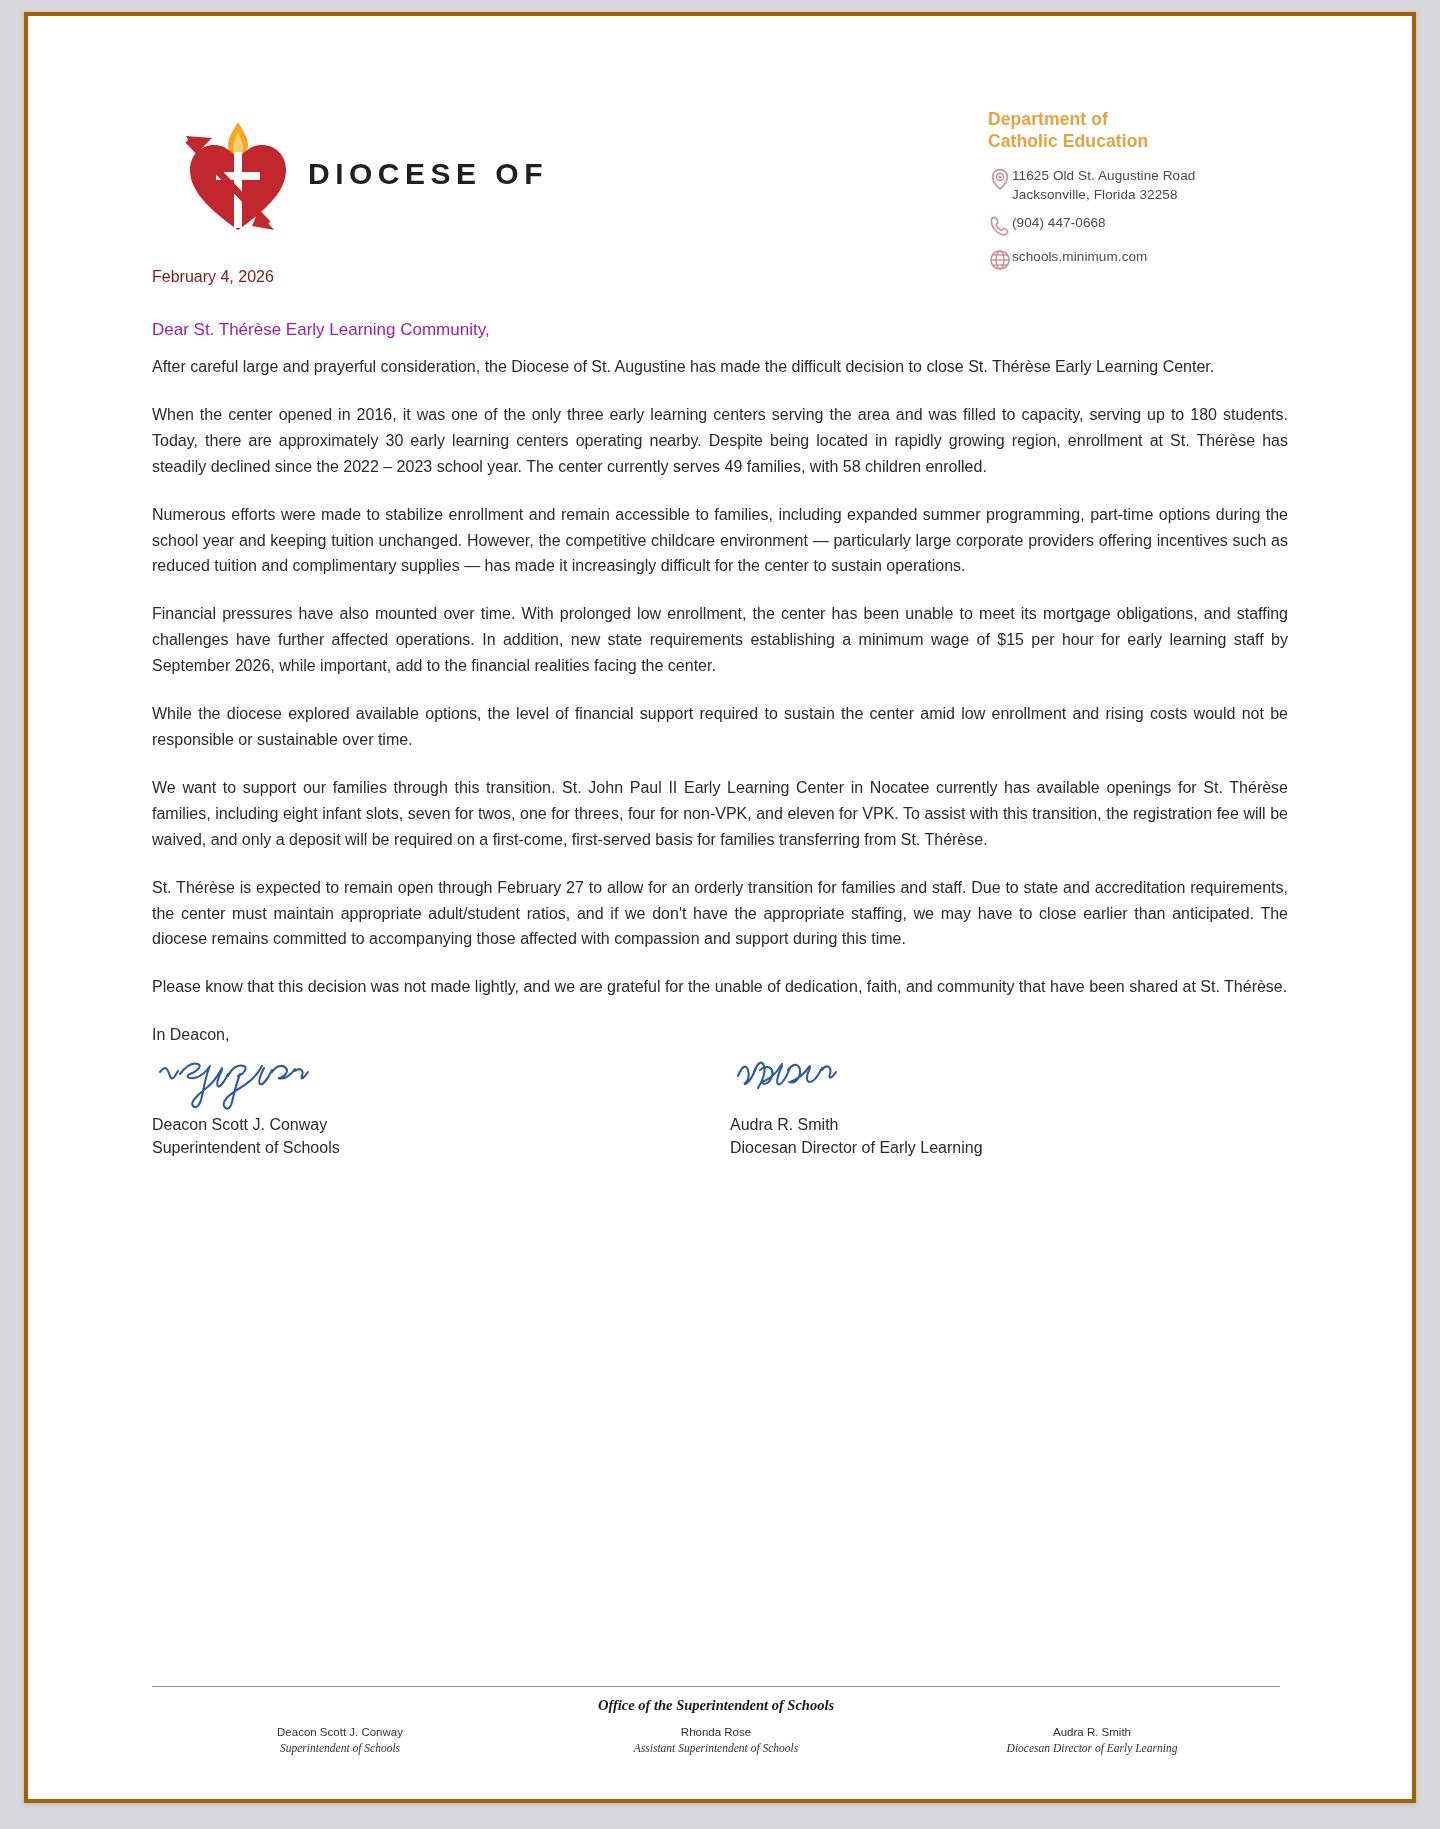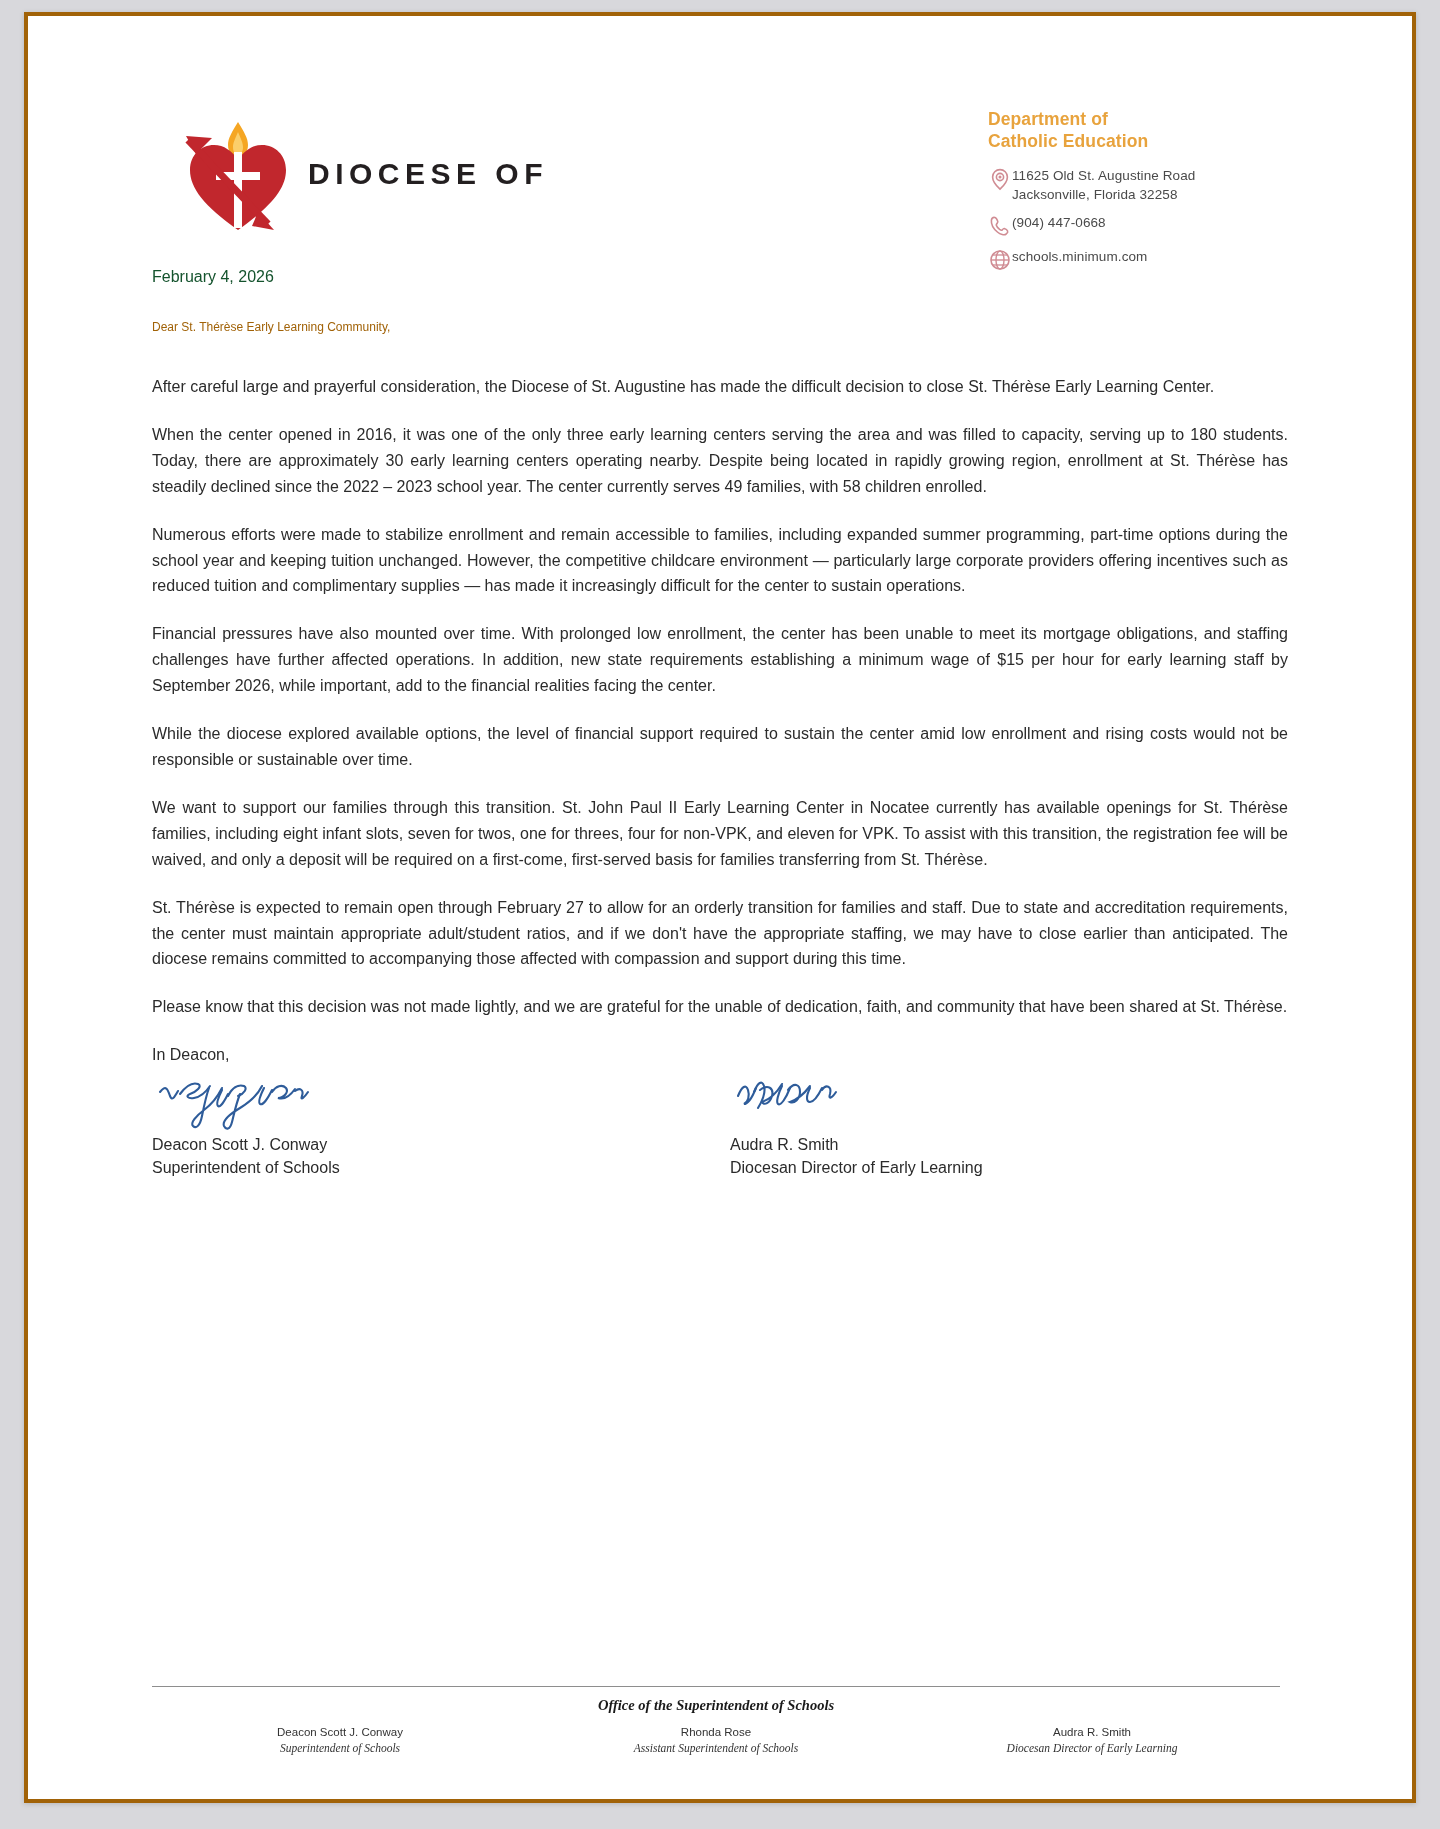--- a/index.html
+++ b/index.html
@@ -108,29 +108,29 @@
   .contact-text {
     font-size: 13.5px;
     line-height: 1.42;
     color: #4a4a4a;
     letter-spacing: 0.1px;
   }
 
   
   .date-line {
     font-size: 16px;
-    color: #14532d;
+    color: #7f1d1d;
     margin-top: -6px;
     margin-bottom: 34px;
   }
 
   .salutation {
-    font-size: 12px;
-    color: #a16207;
-    margin-bottom: 40px;
+    font-size: 17px;
+    color: #a21caf;
+    margin-bottom: 14px;
   }
 
   p.body-para {
     font-size: 16px;
     line-height: 1.62;
     color: #2b2b2b;
     text-align: justify;
     margin-bottom: 22px;
   }
 

